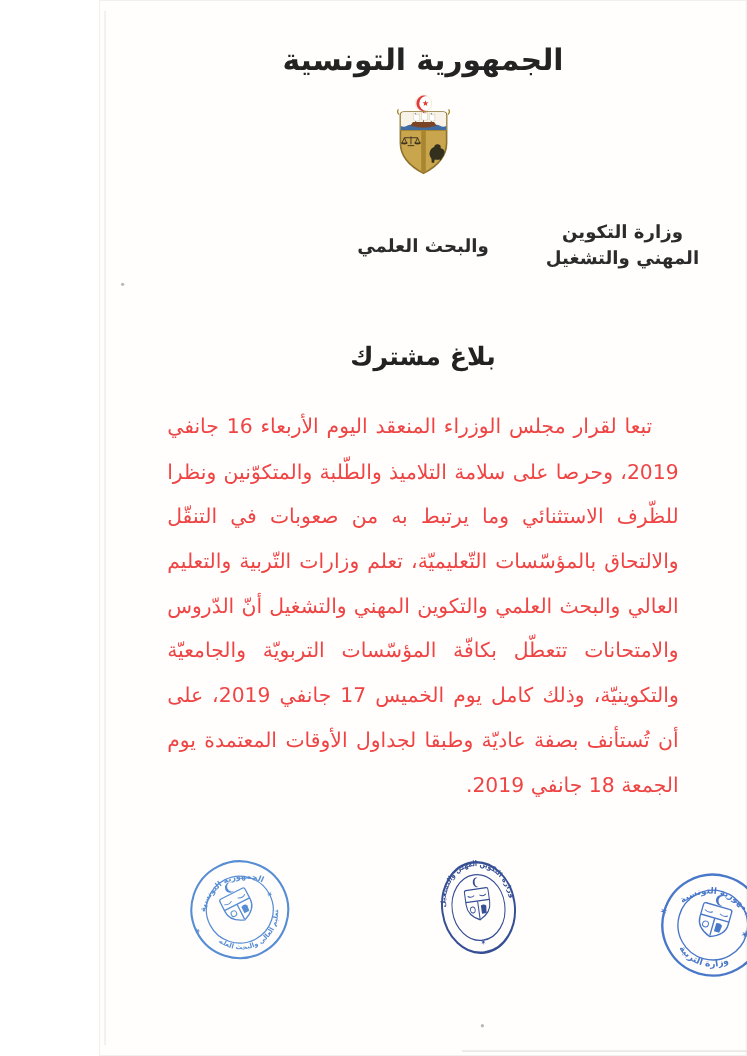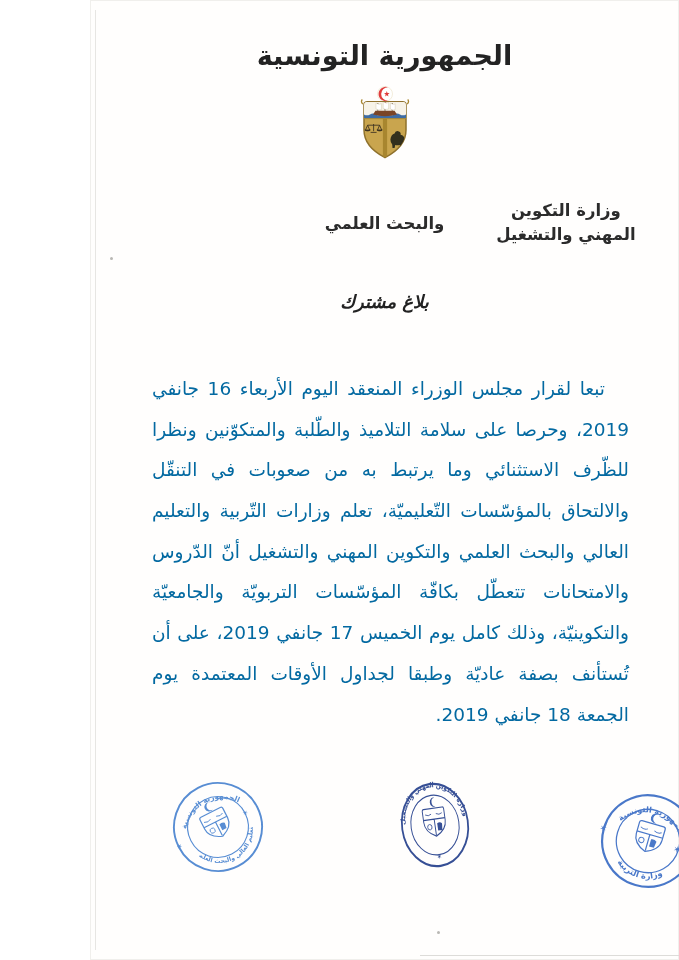--- a/index.html
+++ b/index.html
@@ -22,29 +22,29 @@
   .ministries{
     position:absolute;top:199px;left:42px;right:42px;
     display:grid;grid-template-columns:1fr 1.55fr 1fr;direction:rtl;
     font-weight:bold;font-size:16.5px;line-height:1.45;
   }
   .ministry{text-align:center;}
   .ministry .line2{margin-top:13px;}
 
   
   .doc-title{
-    position:absolute;top:291px;left:0;width:100%;text-align:center;
-    font-size:18px;font-weight:bold;color:#222;margin:0;font-style:italic;
+    position:absolute;top:312px;left:0;width:100%;text-align:center;
+    font-size:23px;font-weight:bold;color:#222;margin:0;
   }
 
   
   .body-text{
-    position:absolute;top:369px;right:50px;left:62px;margin:0;
+    position:absolute;top:369px;right:62px;left:62px;margin:0;
     direction:rtl;text-align:justify;font-size:18.5px;line-height:2.2;
-    text-indent:24px;color:#0369a1;
+    text-indent:24px;color:#ef4444;
   }
 
   
   .stamp{position:absolute;}
   .stamp-higher{left:80px;top:779px;transform:rotate(-27deg);color:#4a84d0;}
   .stamp-vocational{left:309px;top:780px;transform:rotate(-8deg);color:#26418d;}
   .stamp-education{left:508px;top:791px;transform:rotate(16deg);color:#3b6dc5;}
   .stamp svg{display:block;opacity:0.92;}
   .stamp text{font-family:"DejaVu Sans",sans-serif;font-weight:bold;fill:currentColor;}
 

